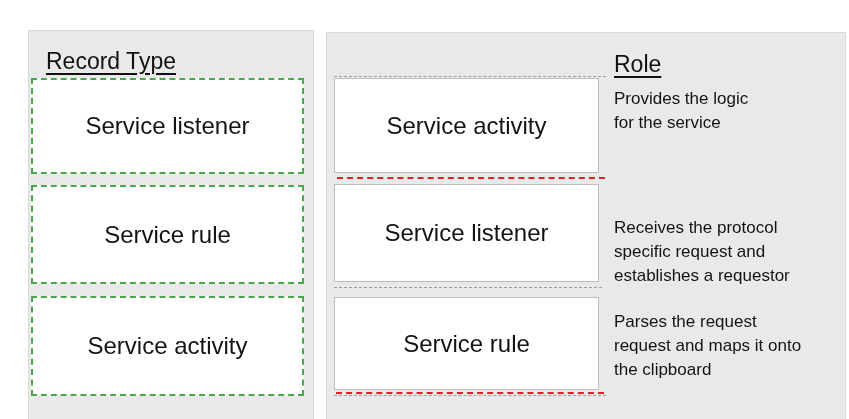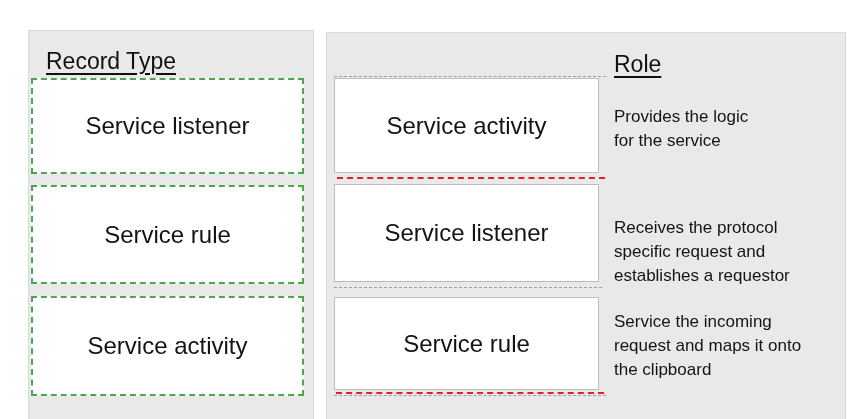--- a/index.html
+++ b/index.html
@@ -82,21 +82,21 @@
   
   .role-desc {
     position: absolute;
     left: 277px;
     width: 243px;
     font-size: 17px;
     line-height: 24px;
     color: #141414;
     white-space: pre-line;
   }
-  .role-desc.d0 { top: 62px; }
+  .role-desc.d0 { top: 44px; }
   .role-desc.d1 { top: 173px; }
   .role-desc.d2 { top: 267px; }
 </style>
 </head>
 <body>
 
 <div class="stage">
 
   <div class="panel panel-left">
     <div class="panel-title">Record Type</div>
@@ -129,18 +129,18 @@
     </div>
     <div class="role-slot s2">
       <span>Service rule</span>
     </div>
 
     <div class="role-desc d0">Provides the logic
 for the service</div>
     <div class="role-desc d1">Receives the protocol
 specific request and
 establishes a requestor</div>
-    <div class="role-desc d2">Service the incoming
+    <div class="role-desc d2">Parses the request
 request and maps it onto
 the clipboard</div>
   </div>
 
 </div>
 
 </body></html>

